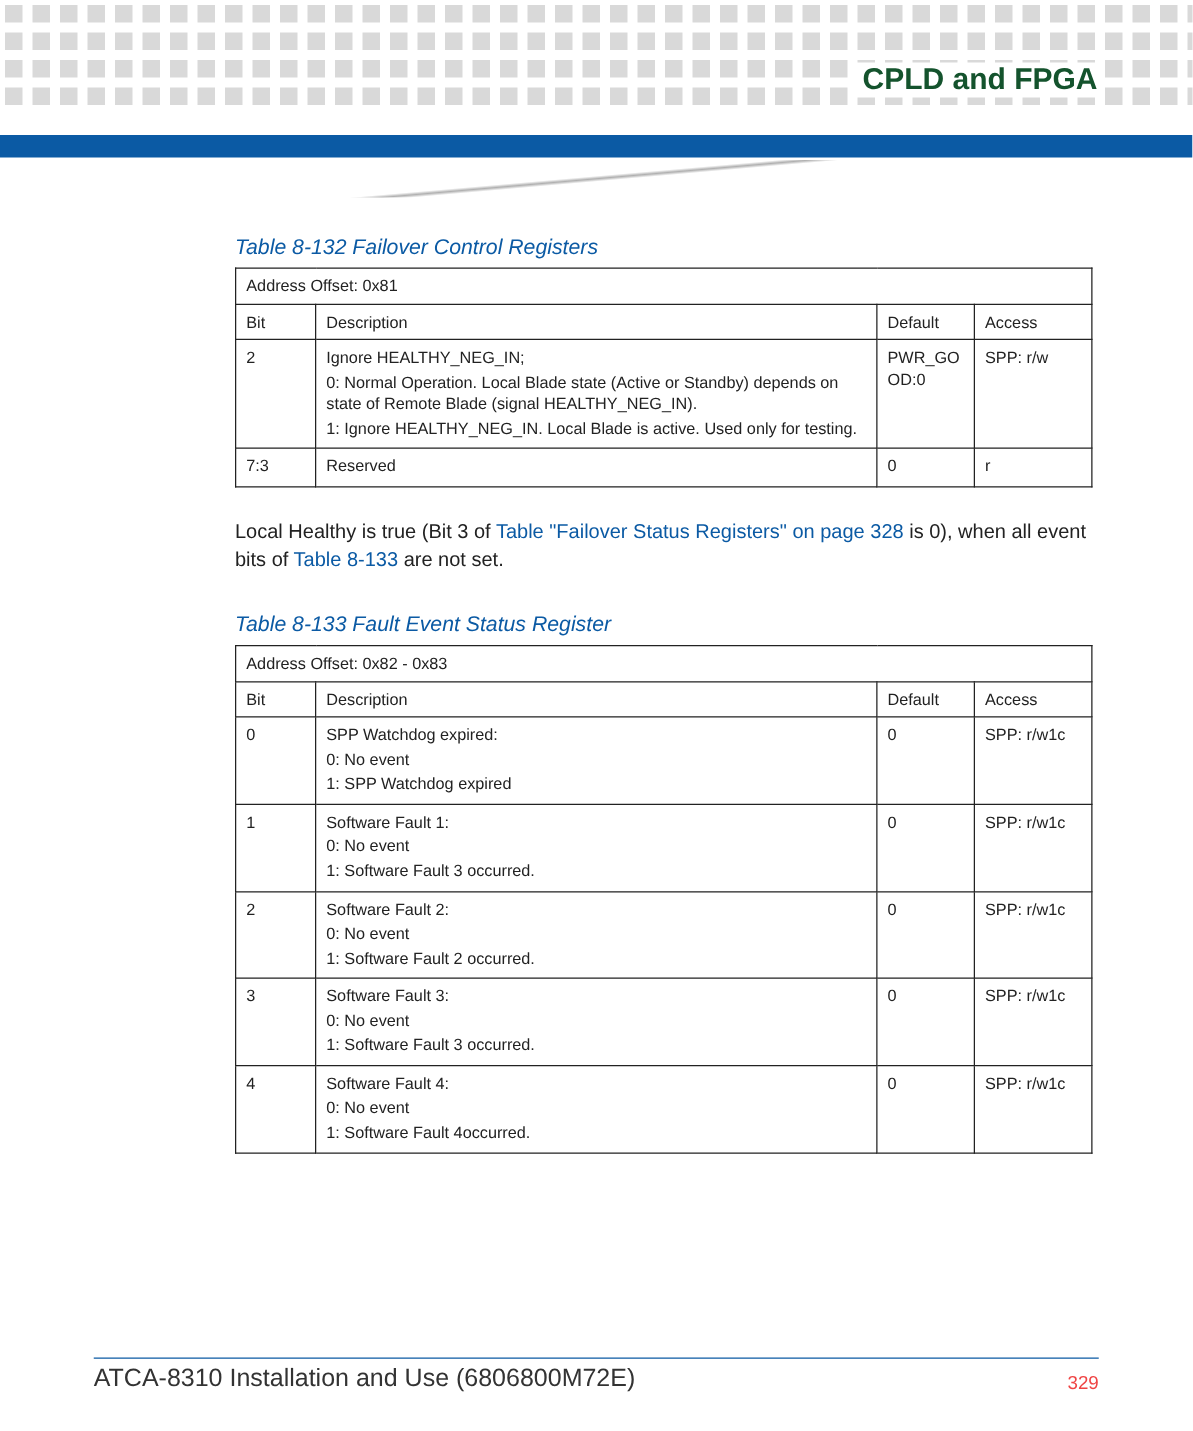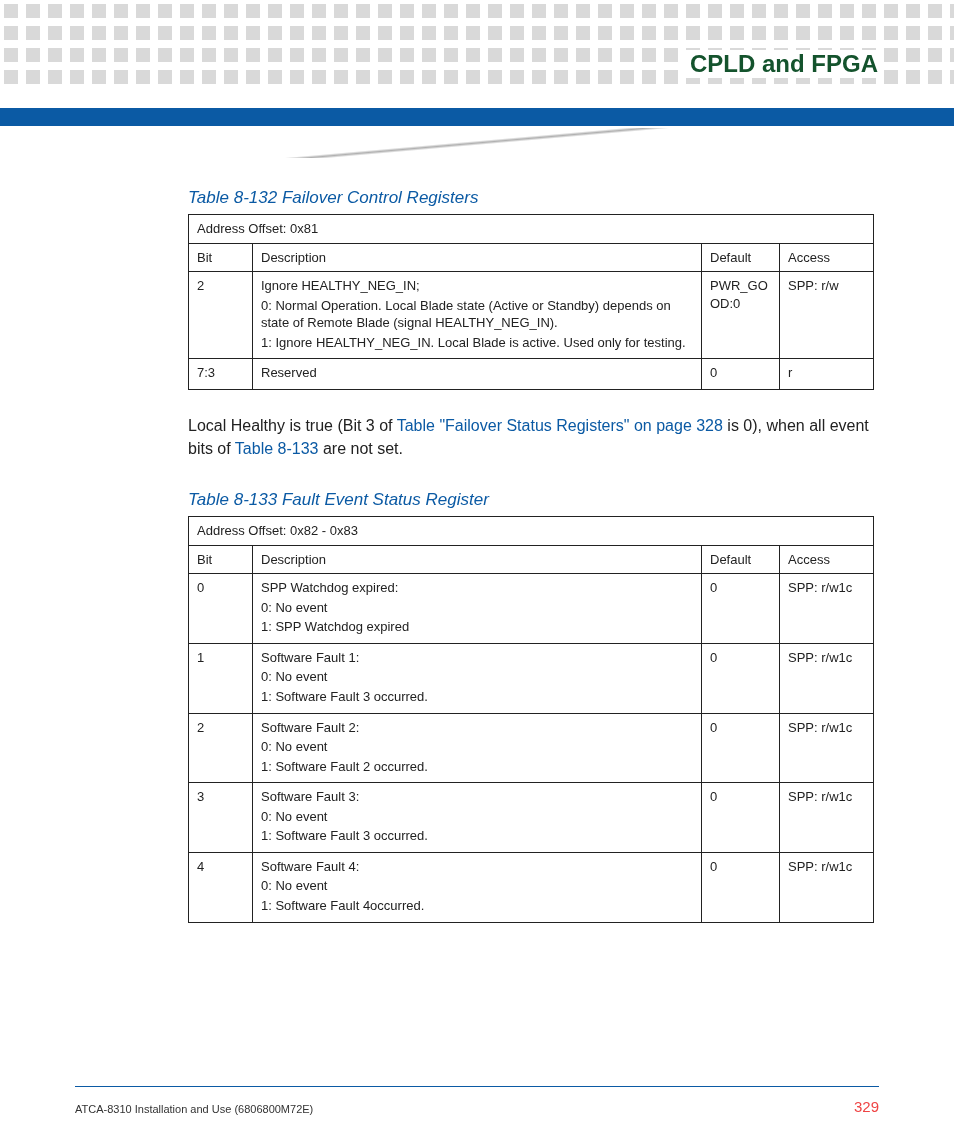--- a/index.html
+++ b/index.html
@@ -81,21 +81,21 @@
   }
   .link { color: #0b5aa4; }
   .bottom-rule {
     position: absolute;
     left: 75px; right: 75px; bottom: 58px;
     border-top: 1px solid #0b5aa4;
   }
   .footer-left {
     position: absolute;
     left: 75px; bottom: 30px;
-    font-size: 11px; color: #333;
+    font-size: 20px; color: #333;
   }
   .footer-right {
     position: absolute;
     right: 75px; bottom: 30px;
     font-size: 15px; color: #ef4444;
   }
   .desc-block div { margin-bottom: 2px; }
 </style>
 </head>
 <body>

